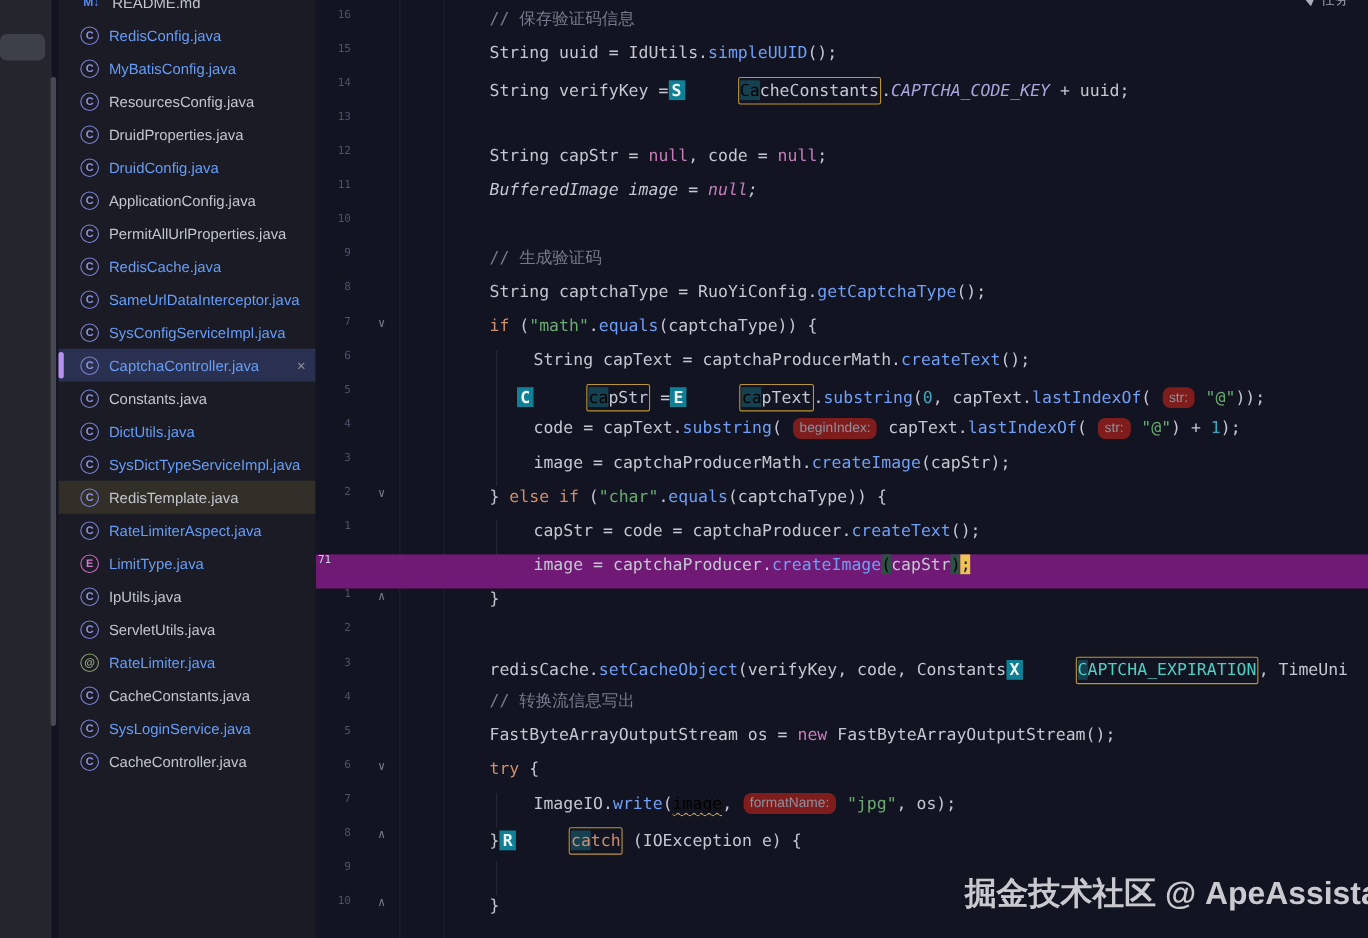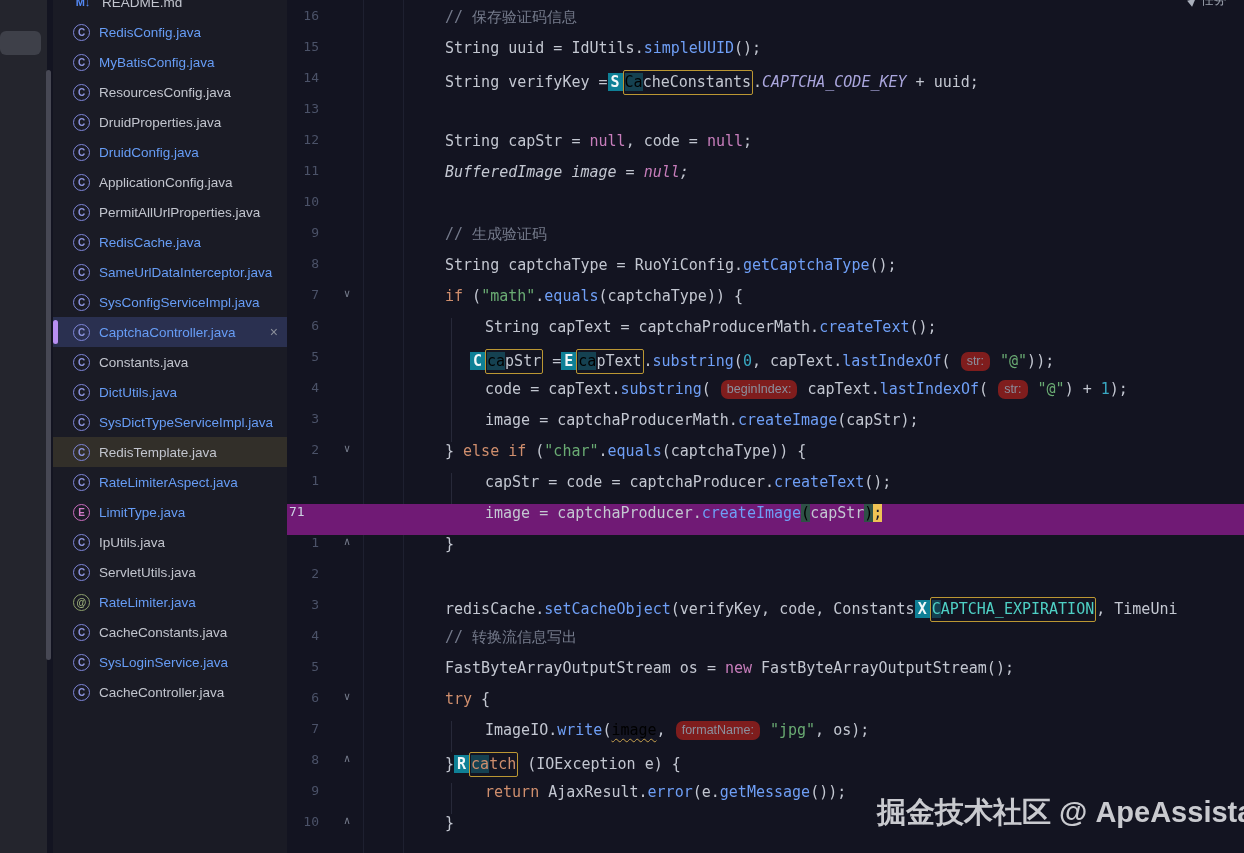--- a/index.html
+++ b/index.html
@@ -26,33 +26,33 @@
   .flabel{margin-left:9px;font-size:13.5px;color:#c2c5ce;white-space:nowrap;}
   .flabel.mod{color:#679df6;}
   .fclose{position:absolute;right:9px;color:#8b8f9a;font-size:14px;line-height:14px;cursor:default;}
   
   .editor{position:absolute;left:287px;top:0;width:957px;height:853px;background:#131421;overflow:hidden;}
   .gutter-sep{position:absolute;top:0;bottom:0;width:1px;background:#1e2030;z-index:2;}
   .indent-guide{position:absolute;left:164px;width:1px;background:#272939;z-index:1;}
   .lines{position:absolute;left:0;top:8px;right:0;}
   .crow{position:relative;height:31px;line-height:31px;font:15px "DejaVu Sans Mono",monospace;}
   .crow.cur{background:#701a75;z-index:2;}
-  .lnum{position:absolute;left:0;top:0;width:32px;text-align:right;color:#4b5268;font-size:13px;}
+  .lnum{position:absolute;left:0;top:0;width:32px;text-align:right;color:#4b5268;font-size:10px;}
   .lnum.curn{left:2px;width:60px;text-align:left;color:#ccd2e2;}
   .fold{position:absolute;left:52px;top:0;width:16px;text-align:center;color:#747a8a;font-size:11px;}
   .codec{position:absolute;top:0;white-space:pre;z-index:1;}
   .tk{white-space:pre;}
   .x{color:#c3c7d1}.cm{color:#757b8c}.kw{color:#cf8e6d}.kp{color:#c77dbb}
   .st{color:#6aab73}.nu{color:#39a8c2}.ca{color:#6f9ff6}
   .co{color:#aaa6dd;font-style:italic}.ct{color:#4ecfc4}
   .pl{display:inline-block;background:#7f1d1d;color:#8b909e;border-radius:7px;padding:0 6px;
       font:12.5px "Liberation Sans",sans-serif;vertical-align:1px;margin:0 1px;line-height:19px;}
   .tg{display:inline-block;background:#0f8096;color:#f2f8f9;font-weight:bold;padding:0 3px;}
   .dm{background:rgba(23,128,148,.42);}
-  .bx{border:1px solid #bb9733;border-radius:2px;padding:0 1px;display:inline-block;line-height:23px;}
+  .bx{border:1px solid #bb9733;border-radius:2px;padding:0 1px;display:inline-block;line-height:23px;margin-left:48px;}
   .br{background:#2e5146;}
   .cr{background:#eec355;color:#14162a;}
   .wr{text-decoration:underline wavy #c8a24e 1px;text-underline-offset:3px;}
   
   .watermark{position:absolute;left:877px;top:793px;font-size:29px;font-weight:bold;color:#c9cacf;
              font-family:"Liberation Sans",sans-serif;white-space:nowrap;z-index:5;}
   .topright{position:absolute;left:1188px;top:-8px;height:16px;display:flex;gap:5px;align-items:center;
             color:#9aa0ac;font-size:13px;z-index:4;}
   .topright .plane{display:inline-block;transform:rotate(-40deg);font-size:10px;color:#aab0bc;}
 </style>
@@ -273,21 +273,20 @@
         <span class="lnum">7</span>
         <span class="codec" style="left: 198px;"><span class="tk x">ImageIO.</span><span class="tk ca">write</span><span class="tk x">(</span><span class="tk wr">image</span><span class="tk x">, </span><span class="tk pl">formatName:</span><span class="tk x"> </span><span class="tk st">"jpg"</span><span class="tk x">, os);</span></span>
       </div>
       <div class="crow">
         <span class="lnum">8</span>
         <span class="fold">∧</span>
         <span class="codec" style="left: 158px;"><span class="tk x">}</span><span class="tk tg">R</span><span class="bx"><span class="tk dm kw">ca</span><span class="tk kw">tch</span></span><span class="tk x"> (IOException e) {</span></span>
       </div>
       <div class="crow">
         <span class="lnum">9</span>
-        <span class="codec" style="left: 198px;"><span class="tk kw">return</span><span class="tk x"> AjaxResult.</span><span class="tk ca">error</span><span class="tk x">(e.</span><span class="tk ca">getMessage</span><span class="tk x">());</span></span>
       </div>
       <div class="crow">
         <span class="lnum">10</span>
         <span class="fold">∧</span>
         <span class="codec" style="left: 158px;"><span class="tk x">}</span></span>
       </div>
     </div>
 </div>
 
 <div class="topright">

